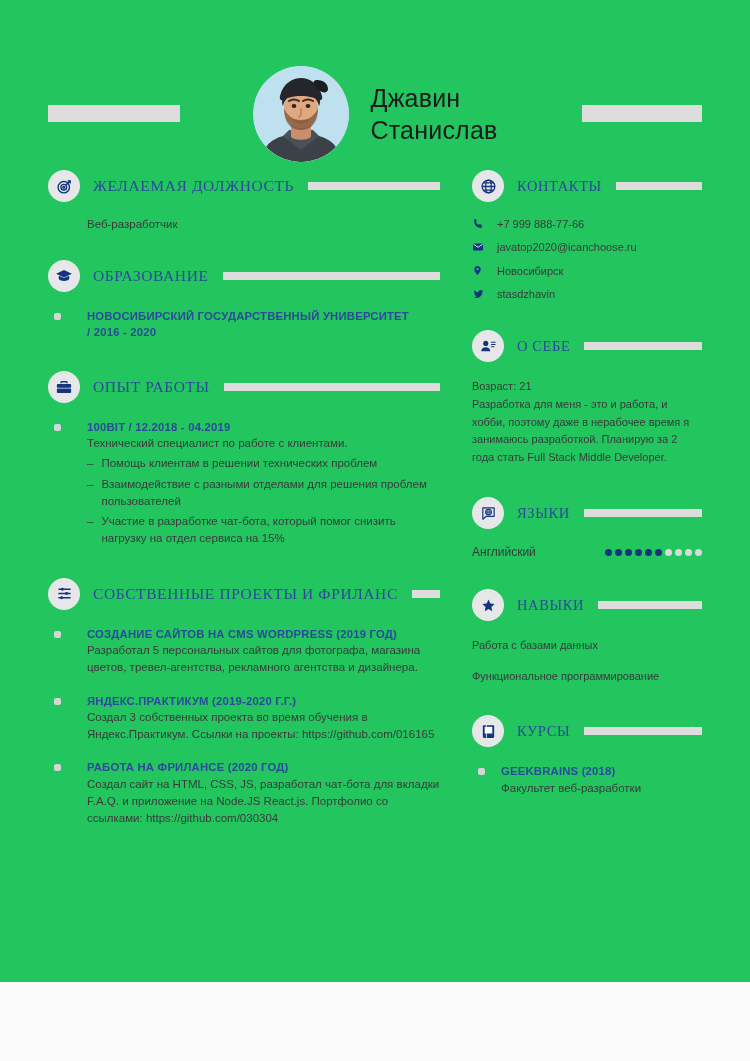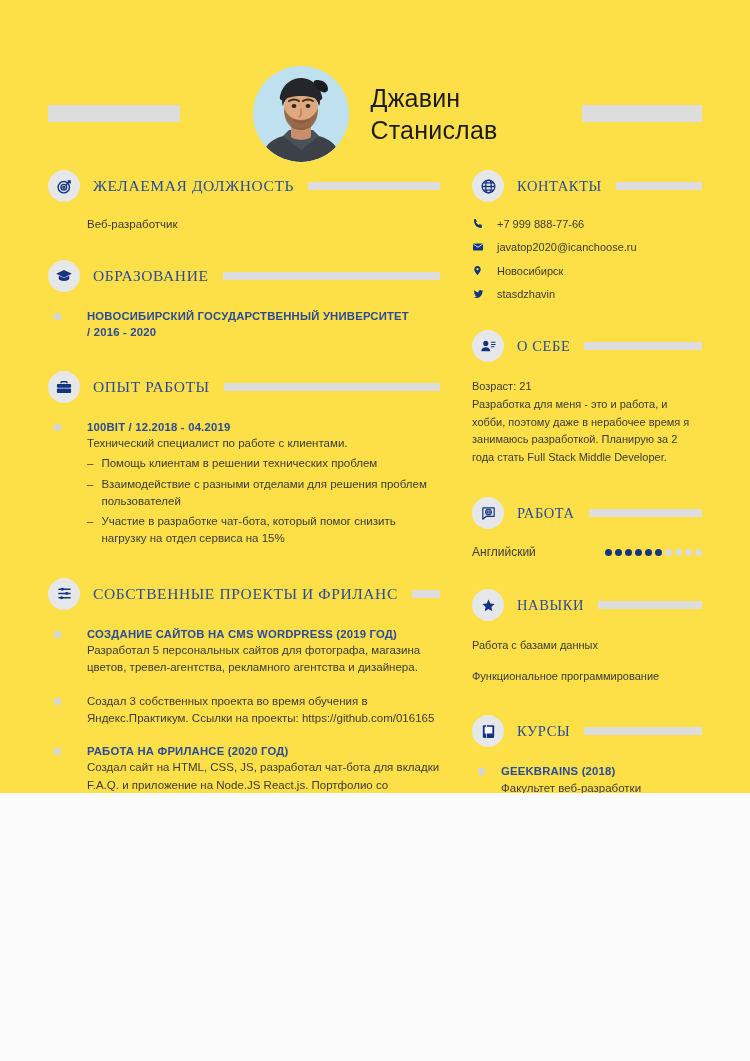--- a/index.html
+++ b/index.html
@@ -3,22 +3,22 @@
 <meta charset="utf-8">
 <style>
   * { box-sizing: border-box; margin: 0; padding: 0; }
   html, body {
     width: 750px; height: 1061px;
     background: #fbfbfc;
     font-family: "Liberation Sans", sans-serif;
   }
   .page {
     position: relative;
-    width: 750px; height: 793px;
-    background: #fde047;
+    width: 750px; height: 982px;
+    background: #22c55e;
     overflow: hidden;
   }
 
   
   .header {
     position: relative;
     height: 170px;
     display: flex;
     align-items: center;
     justify-content: center;
@@ -310,20 +310,21 @@
         <div class="entry">
           <span class="bullet-sq"></span>
           <div class="entry-body">
             <div class="entry-title">СОЗДАНИЕ САЙТОВ НА CMS WORDPRESS (2019 ГОД)</div>
             <div class="entry-sub">Разработал 5 персональных сайтов для фотографа, магазина цветов, тревел-агентства, рекламного агентства и дизайнера.</div>
           </div>
         </div>
         <div class="entry">
           <span class="bullet-sq"></span>
           <div class="entry-body">
+            <div class="entry-title">ЯНДЕКС.ПРАКТИКУМ (2019-2020 Г.Г.)</div>
             <div class="entry-sub">Создал 3 собственных проекта во время обучения в Яндекс.Практикум. Ссылки на проекты: https://github.com/016165</div>
           </div>
         </div>
         <div class="entry">
           <span class="bullet-sq"></span>
           <div class="entry-body">
             <div class="entry-title">РАБОТА НА ФРИЛАНСЕ (2020 ГОД)</div>
             <div class="entry-sub">Создал сайт на HTML, CSS, JS, разработал чат-бота для вкладки F.A.Q. и приложение на Node.JS React.js. Портфолио со ссылками: https://github.com/030304</div>
           </div>
         </div>
@@ -402,21 +403,21 @@
 
       <div class="section">
         <div class="sec-head">
           <span class="sec-icon">
             <svg width="17" height="17" viewBox="0 0 24 24" fill="none" stroke="#15347f" stroke-width="1.7">
               <path d="M4 4h16v12H9l-5 4z" stroke-linejoin="round"></path>
               <circle cx="12" cy="10" r="4"></circle>
               <path d="M8 10h8M12 6.1c1.7 2.4 1.7 5.4 0 7.8M12 6.1c-1.7 2.4-1.7 5.4 0 7.8" stroke-width="1.2"></path>
             </svg>
           </span>
-          <span class="sec-title">РАБОТА</span>
+          <span class="sec-title">ЯЗЫКИ</span>
           <span class="sec-rule"></span>
         </div>
         <div class="lang-row">
           <span>Английский</span>
           <span class="dots">
             <span class="dot on"></span>
             <span class="dot on"></span>
             <span class="dot on"></span>
             <span class="dot on"></span>
             <span class="dot on"></span>

